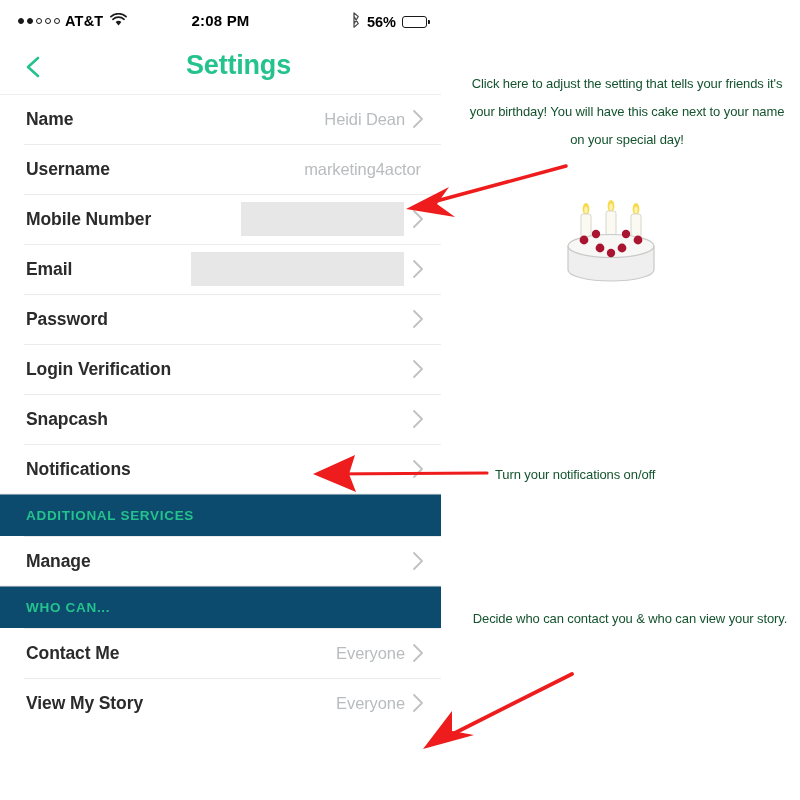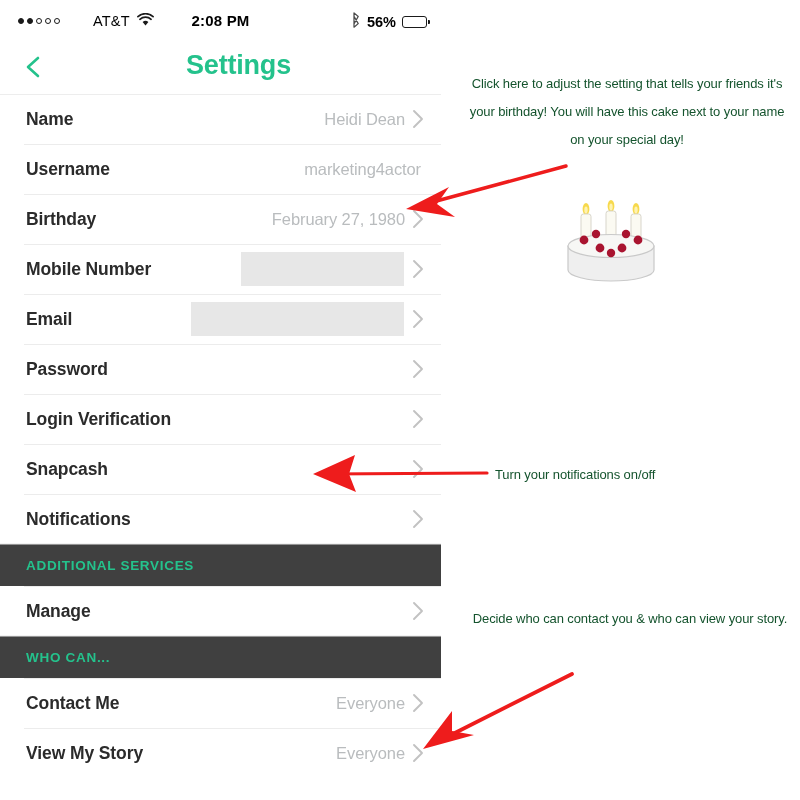--- a/index.html
+++ b/index.html
@@ -50,21 +50,21 @@
     gap: 5px;
   }
   .dots { display: flex; align-items: center; gap: 3px; }
   .dot {
     width: 6px; height: 6px;
     border-radius: 50%;
     border: 1px solid #1a1a1a;
     box-sizing: border-box;
   }
   .dot.filled { background: #1a1a1a; }
-  .carrier { font-size: 14.5px; font-weight: normal; letter-spacing: .2px; margin-left: 28px; }
+  .carrier { font-size: 14.5px; font-weight: bold; letter-spacing: .2px; }
   .wifi { display: inline-block; margin-left: 2px; }
   .sb-center {
     position: absolute;
     left: 0; right: 0; top: 12px;
     text-align: center;
     font-size: 15px;
     font-weight: bold;
     letter-spacing: .2px;
   }
   .sb-right {
@@ -171,21 +171,21 @@
   .chev {
     position: absolute;
     right: 17px;
     top: 50%;
     transform: translateY(-50%);
     width: 12px; height: 20px;
   }
   .section-head {
     position: relative;
     height: 42px;
-    background: #404040;
+    background: #0c4a6e;
   }
   .section-head .sep {
     position: absolute;
     left: 0; right: 0; top: 0;
     height: 1px;
     background: #e8e8e8;
   }
   .section-head span {
     position: absolute;
     left: 26px;
@@ -293,28 +293,20 @@
               <path d="M2 2 L10 10 L2 18" stroke="#c2c2c2" stroke-width="1.9" fill="none" stroke-linecap="round" stroke-linejoin="round"></path>
             </svg></span>
         </div>
         <div class="row">
           <span class="sep"></span>
           <span class="row-label">Username</span>
           <span class="row-value nochev">marketing4actor</span>
         </div>
         <div class="row">
           <span class="sep"></span>
-          <span class="row-label">Birthday</span>
-          <span class="row-value">February 27, 1980</span>
-          <span class="chev"><svg width="12" height="20" viewBox="0 0 12 20">
-              <path d="M2 2 L10 10 L2 18" stroke="#c2c2c2" stroke-width="1.9" fill="none" stroke-linecap="round" stroke-linejoin="round"></path>
-            </svg></span>
-        </div>
-        <div class="row">
-          <span class="sep"></span>
           <span class="row-label">Mobile Number</span>
           <span class="redact" style="left:241px;width:163px;"></span>
           <span class="chev"><svg width="12" height="20" viewBox="0 0 12 20">
               <path d="M2 2 L10 10 L2 18" stroke="#c2c2c2" stroke-width="1.9" fill="none" stroke-linecap="round" stroke-linejoin="round"></path>
             </svg></span>
         </div>
         <div class="row">
           <span class="sep"></span>
           <span class="row-label">Email</span>
           <span class="redact" style="left:191px;width:213px;"></span>

